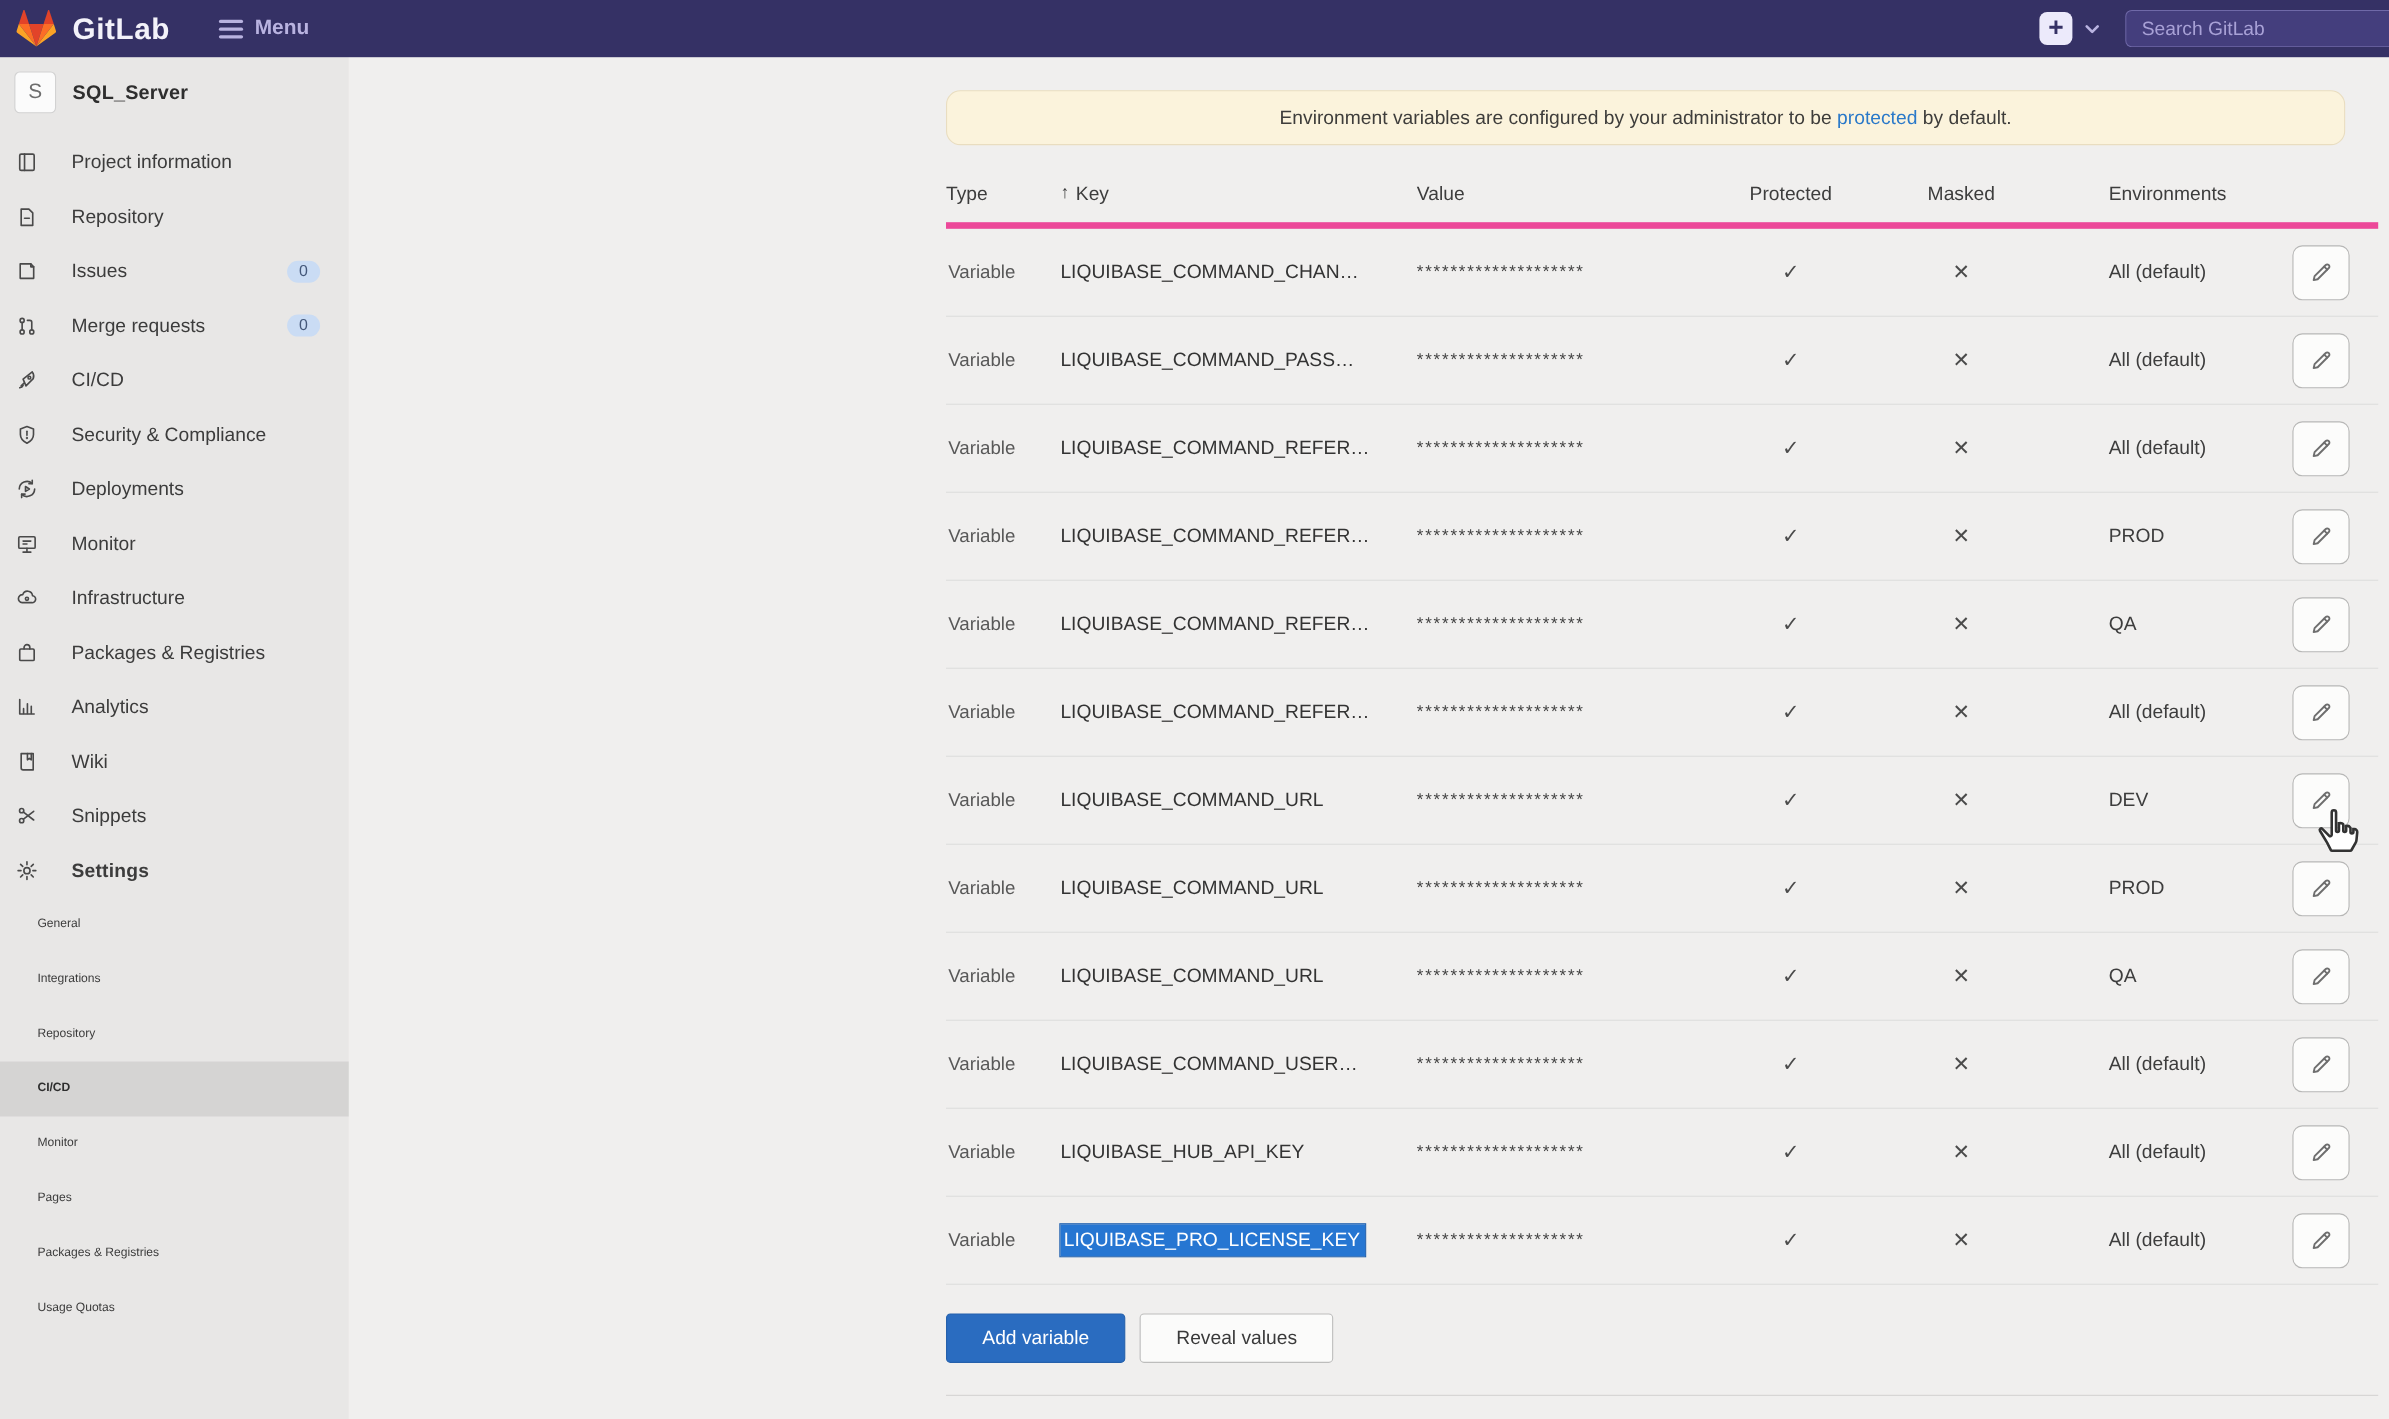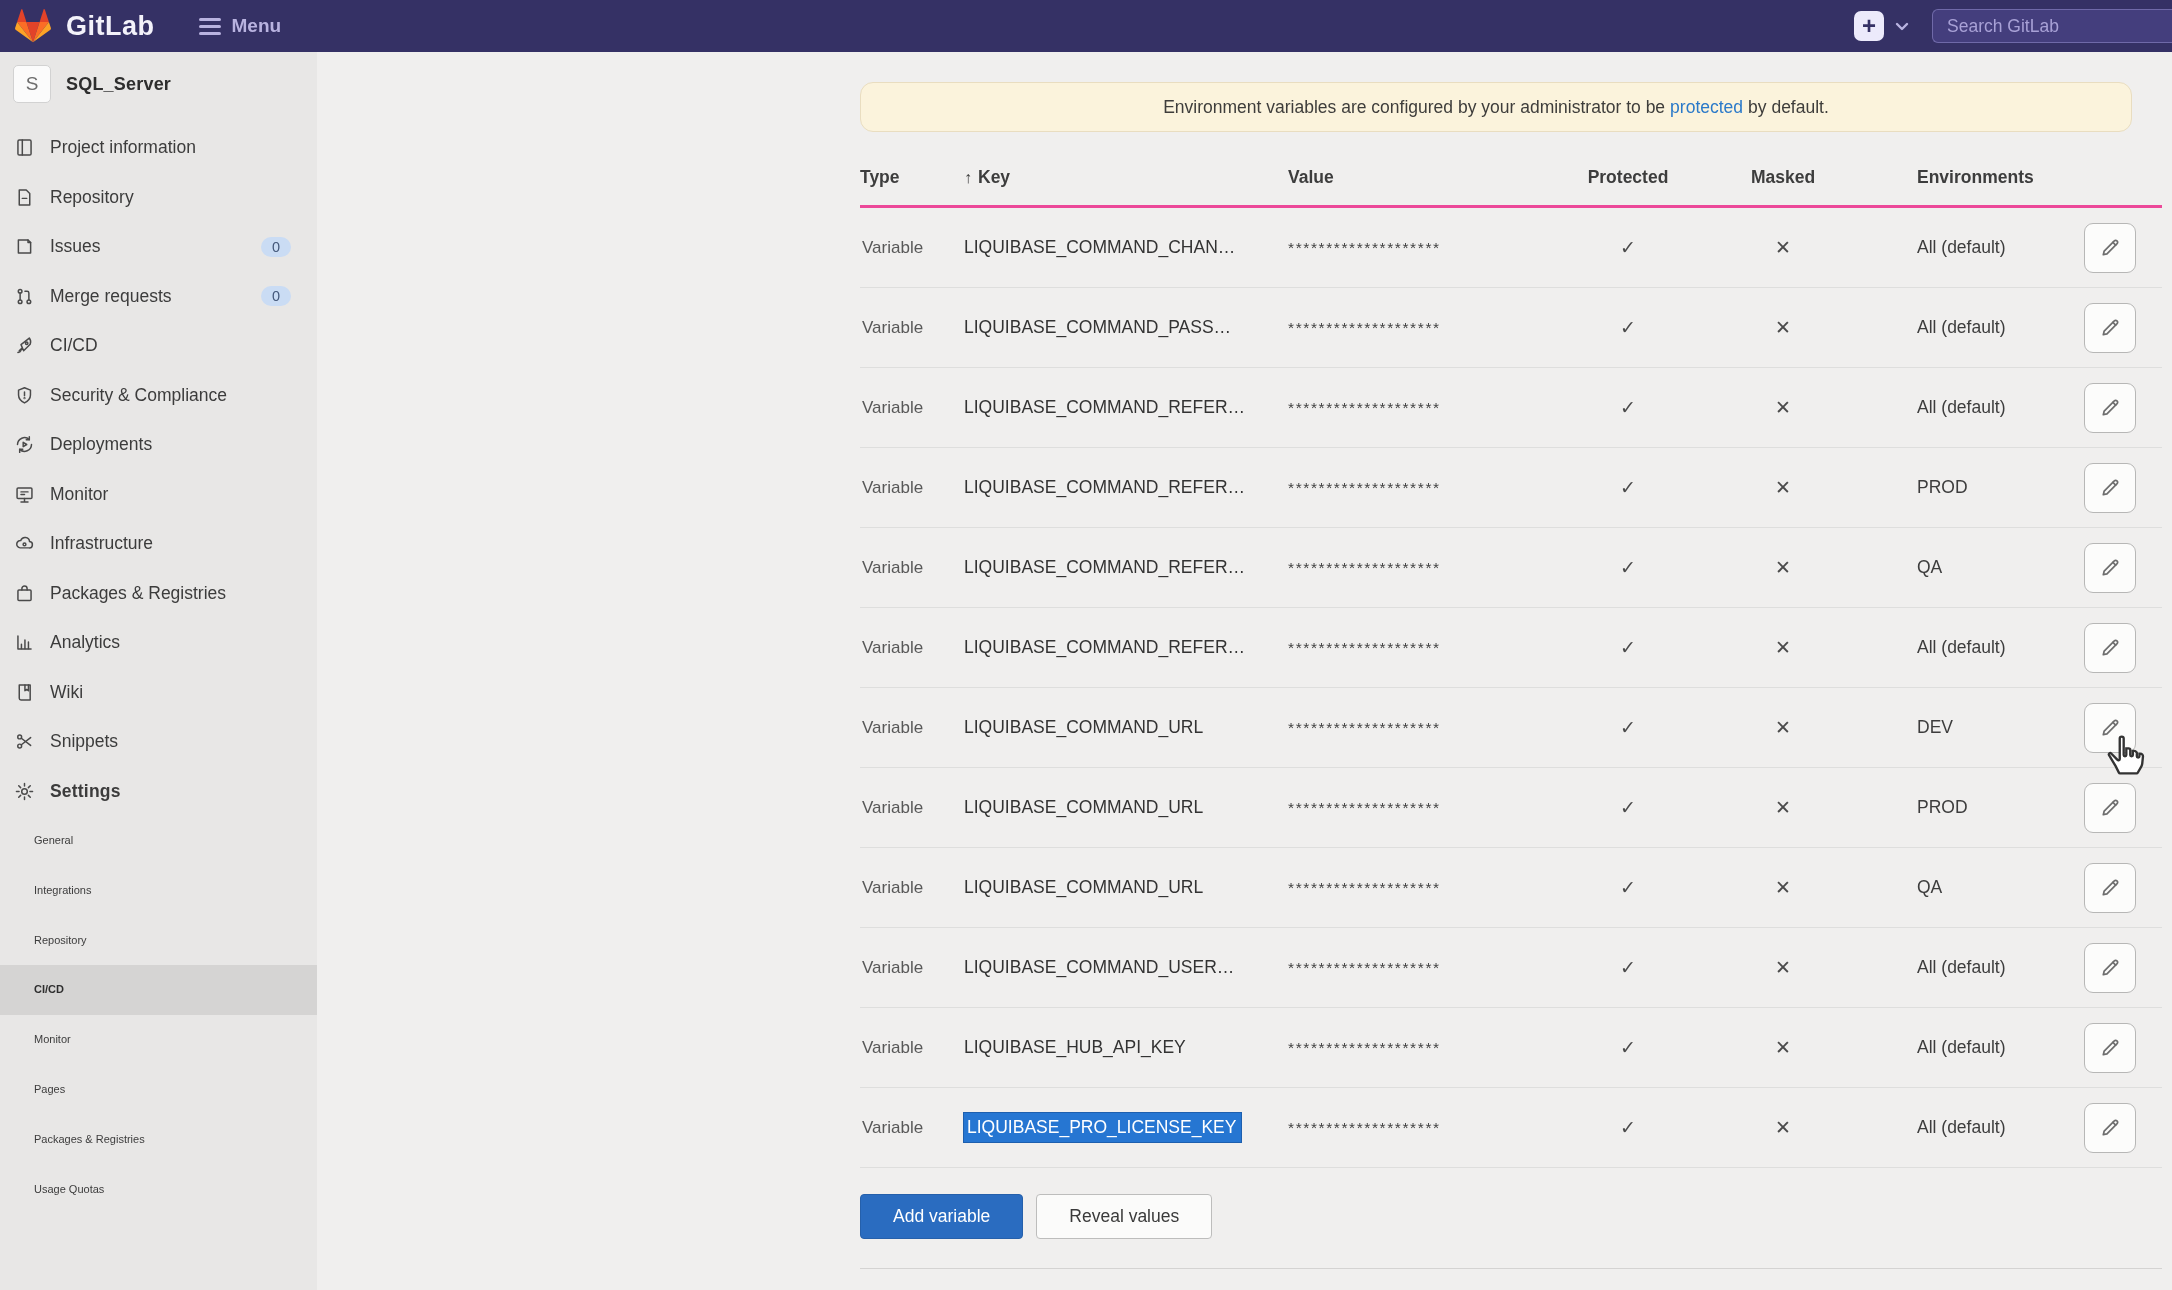--- a/index.html
+++ b/index.html
@@ -56,21 +56,21 @@
   }
   .avatar {
     width: 38px; height: 38px; background: #fbfbfb;
     border: 1px solid #d2d2d2; border-radius: 5px;
     display: flex; align-items: center; justify-content: center;
     color: #6d6d6d; font-size: 19px;
   }
   .project-name { font-size: 18px; font-weight: 700; color: #2e2e2e; }
   .nav-list { margin-top: 9px; }
   .nav-item {
-    height: 49.5px; display: flex; align-items: center; gap: 15px;
+    height: 49.5px; display: flex; align-items: center; gap: 30px;
     padding-left: 13px; position: relative; cursor: pointer;
     font-size: 17.5px; color: #3c3c3c;
   }
   .nav-item.bold, .project-name { letter-spacing: 0.2px; }
   .nav-item.bold { font-weight: 700; }
   .nav-icon { width: 22px; height: 22px; display: flex; align-items: center; justify-content: center; }
   .badge {
     position: absolute; right: 26px;
     background: #cadcf4; color: #44587a;
     border-radius: 11px; font-size: 14.5px; padding: 2px 11px;
@@ -92,21 +92,21 @@
   .banner-inner { display: flex; gap: 5px; }
   .banner a { color: #2a79c9; text-decoration: none; cursor: pointer; }
 
   
   .vtable { position: absolute; left: 860px; top: 150px; width: 1302px; }
   .tgrid {
     display: grid;
     grid-template-columns: 104px 324px 260px 160px 150px 200px 104px;
     align-items: center;
   }
-  .thead { height: 58px; border-bottom: 3px solid #ec4899; font-weight: 700; font-size: 17.5px; color: #3d3d3d; }
+  .thead { height: 58px; border-bottom: 6px solid #ec4899; font-weight: 400; font-size: 17.5px; color: #3d3d3d; }
   .th-key { display: flex; align-items: center; gap: 6px; cursor: pointer; }
   .sort-arrow { font-size: 16px; color: #3d3d3d; }
   .th-center { text-align: center; }
   .th-env { padding-left: 59px; }
   .vrow { height: 80px; border-bottom: 1px solid #dededd; }
   .cell-type { font-size: 17px; color: #585858; padding-left: 2px; }
   .cell-key { font-size: 17.5px; color: #333333; white-space: nowrap; }
   .cell-key .sel {
     background: #2676d2; color: #ffffff; padding: 4px 5px 5px 3px;
     outline: 1px solid #1d5fae;

